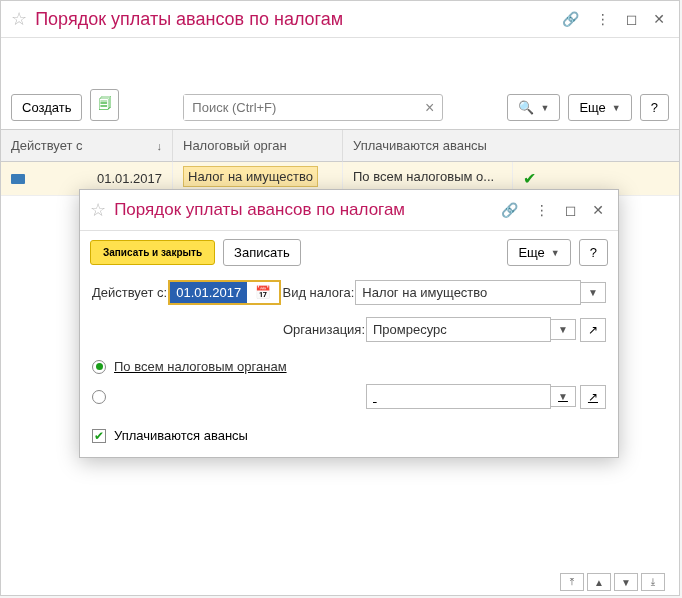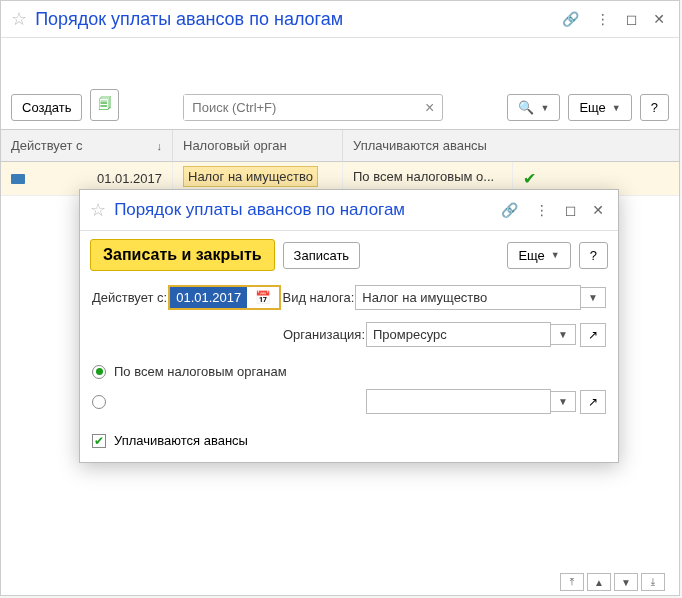--- a/index.html
+++ b/index.html
@@ -1,21 +1,21 @@
 <!DOCTYPE html>
 <html><head>
 <meta charset="utf-8">
 <style>
 * { box-sizing: border-box; margin: 0; padding: 0; font-family: Arial, sans-serif; }
 body { background: #f5f5f5; width: 682px; height: 598px; overflow: hidden; position: relative; }
 
 .window { background: #fff; border: 1px solid #ccc; width: 680px; height: 596px; position: relative; }
 
 .titlebar { display: flex; align-items: center; padding: 6px 10px; border-bottom: 1px solid #e0e0e0; gap: 8px; }
-.titlebar .title { font-size: 18px; color: #1d4ed8; flex: 1; }
+.titlebar .title { font-size: 18px; color: #be185d; flex: 1; }
 .titlebar .star { color: #bbb; font-size: 18px; }
 .icon-btn { background: none; border: none; cursor: pointer; padding: 4px; color: #666; font-size: 14px; }
 
 .toolbar { display: flex; align-items: flex-end; padding: 8px 10px; gap: 8px; }
 .btn { border: 1px solid #aaa; border-radius: 3px; padding: 5px 10px; background: #fff; font-size: 13px; cursor: pointer; }
 .btn-icon { border: 1px solid #aaa; border-radius: 3px; padding: 4px 7px; background: #fff; cursor: pointer; font-size: 13px; }
 .btn-icon.green { color: #090; }
 .search-wrap { flex: 1; display: flex; justify-content: center; }
 .search-box { border: 1px solid #bbb; border-radius: 3px; display: flex; align-items: center; width: 260px; margin-top: 48px; }
 .search-box input { border: none; padding: 5px 8px; flex: 1; font-size: 13px; outline: none; }
@@ -38,34 +38,34 @@
 .grid-row > div:last-child { border-right: none; }
 .grid-row .col1 { display: flex; align-items: center; gap: 6px; }
 .cell-hl { background: #ffe9a8; border: 1px solid #e0c060; padding: 2px 4px; }
 .row-icon { width: 14px; height: 10px; background: #3a7cb8; border-radius: 1px; display: inline-block; }
 .check { color: #1a9e1a; font-size: 16px; }
 
 .modal { position: absolute; left: 78px; top: 188px; width: 540px; background: #fff; border: 1px solid #bbb; box-shadow: 0 4px 20px rgba(0,0,0,.25); }
 .modal .titlebar { padding: 8px 10px; }
 .modal .titlebar .title { font-size: 17px; }
 .modal-toolbar { display: flex; align-items: center; padding: 8px 10px; gap: 8px; }
-.btn-yellow { background: #ffe14d; border: 1px solid #d4af00; font-weight: bold; padding: 6px 12px; border-radius: 3px; font-size: 16px; cursor: pointer; }
+.btn-yellow { background: #ffe14d; border: 1px solid #d4af00; font-weight: bold; padding: 6px 12px; border-radius: 3px; font-size: 10px; cursor: pointer; }
 .spacer { flex: 1; }
 
 .form-row { display: flex; align-items: center; padding: 6px 12px; gap: 1px; font-size: 13px; color: #333; }
 .form-row label { white-space: nowrap; }
 .date-field { display: flex; align-items: center; border: 2px solid #e0b030; }
 .date-field .val { background: #2860b0; color: #fff; padding: 3px 6px; font-size: 13px; }
 .date-field .cal { padding: 3px 8px; color: #666; cursor: pointer; }
 .select-wrap { display: flex; align-items: center; flex: 1; }
 .select { border: 1px solid #bbb; padding: 4px 6px; flex: 1; font-size: 13px; background: #fff; }
 .select-btn { border: 1px solid #bbb; border-left: none; padding: 4px 7px; background: #fff; cursor: pointer; font-size: 10px; color: #555; }
 .select-ext { border: 1px solid #bbb; padding: 4px 7px; background: #fff; cursor: pointer; margin-left: 4px; font-size: 12px; }
 
-.radio-group { padding: 6px 12px; font-size: 13px; }
+.radio-group { padding: 6px 12px; font-size: 13px; text-decoration: underline; }
 .radio-row { display: flex; align-items: center; gap: 8px; padding: 5px 0; color: #333; }
 .radio { width: 14px; height: 14px; border: 1px solid #888; border-radius: 50%; display: inline-flex; align-items: center; justify-content: center; }
 .radio.checked::after { content: ""; width: 7px; height: 7px; background: #1a9e1a; border-radius: 50%; }
 .radio-row .select-wrap { margin-left: auto; width: 240px; flex: none; }
 .chk-row { display: flex; align-items: center; gap: 8px; padding: 8px 12px 14px; font-size: 13px; }
 .chk { width: 14px; height: 14px; border: 1px solid #888; display: inline-flex; align-items: center; justify-content: center; color: #1a9e1a; font-size: 12px; background:#fff; }
 
 .nav-btns { position: absolute; right: 14px; bottom: 4px; display: flex; gap: 3px; }
 .nav-btns button { border: 1px solid #bbb; background: #fff; width: 24px; height: 18px; font-size: 10px; color: #555; cursor: pointer; }
 </style>

